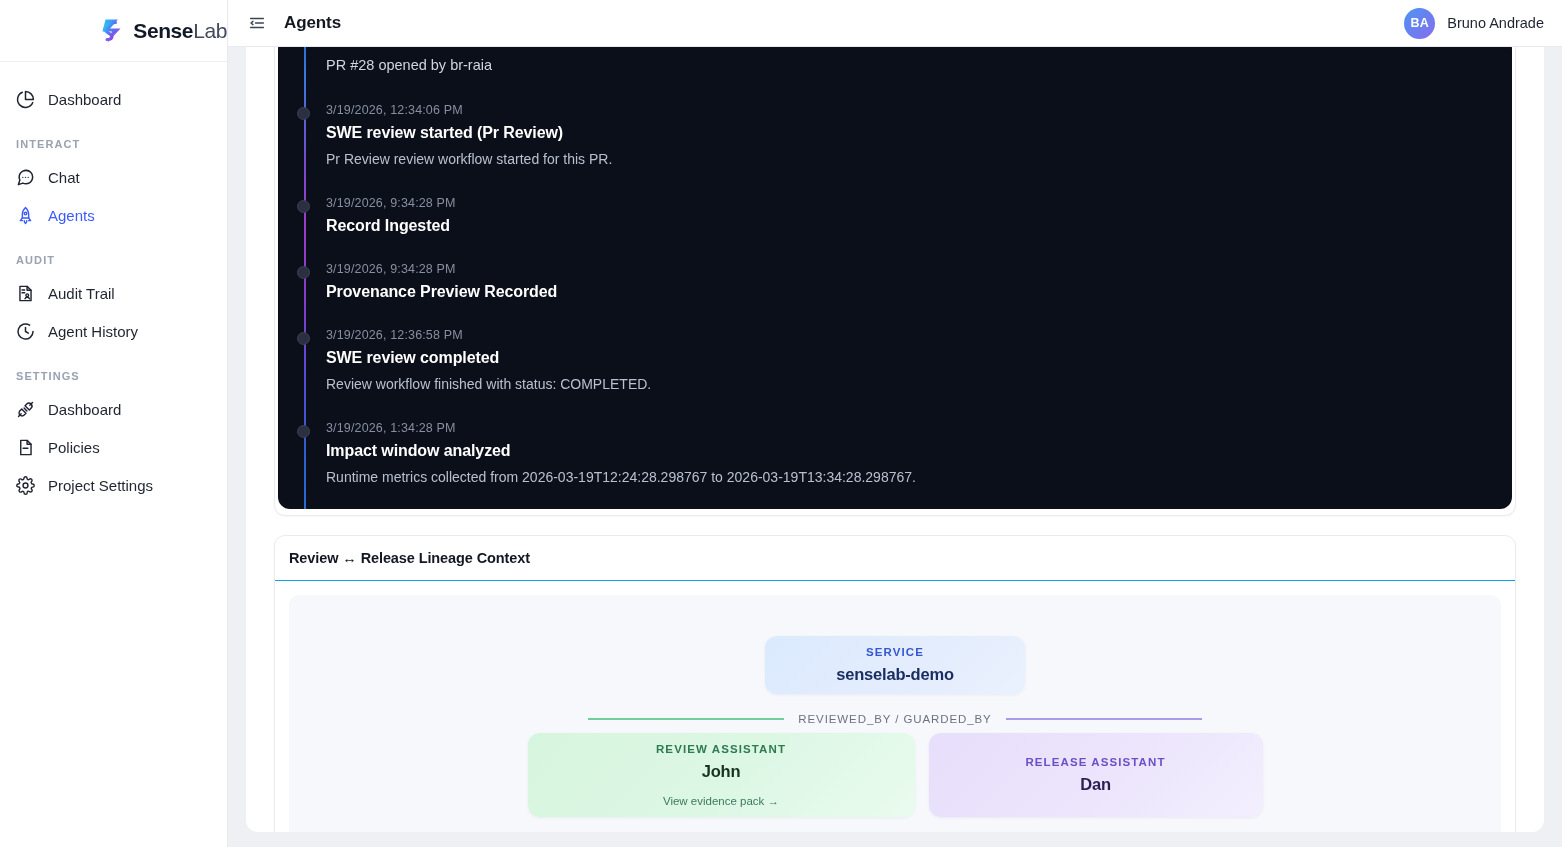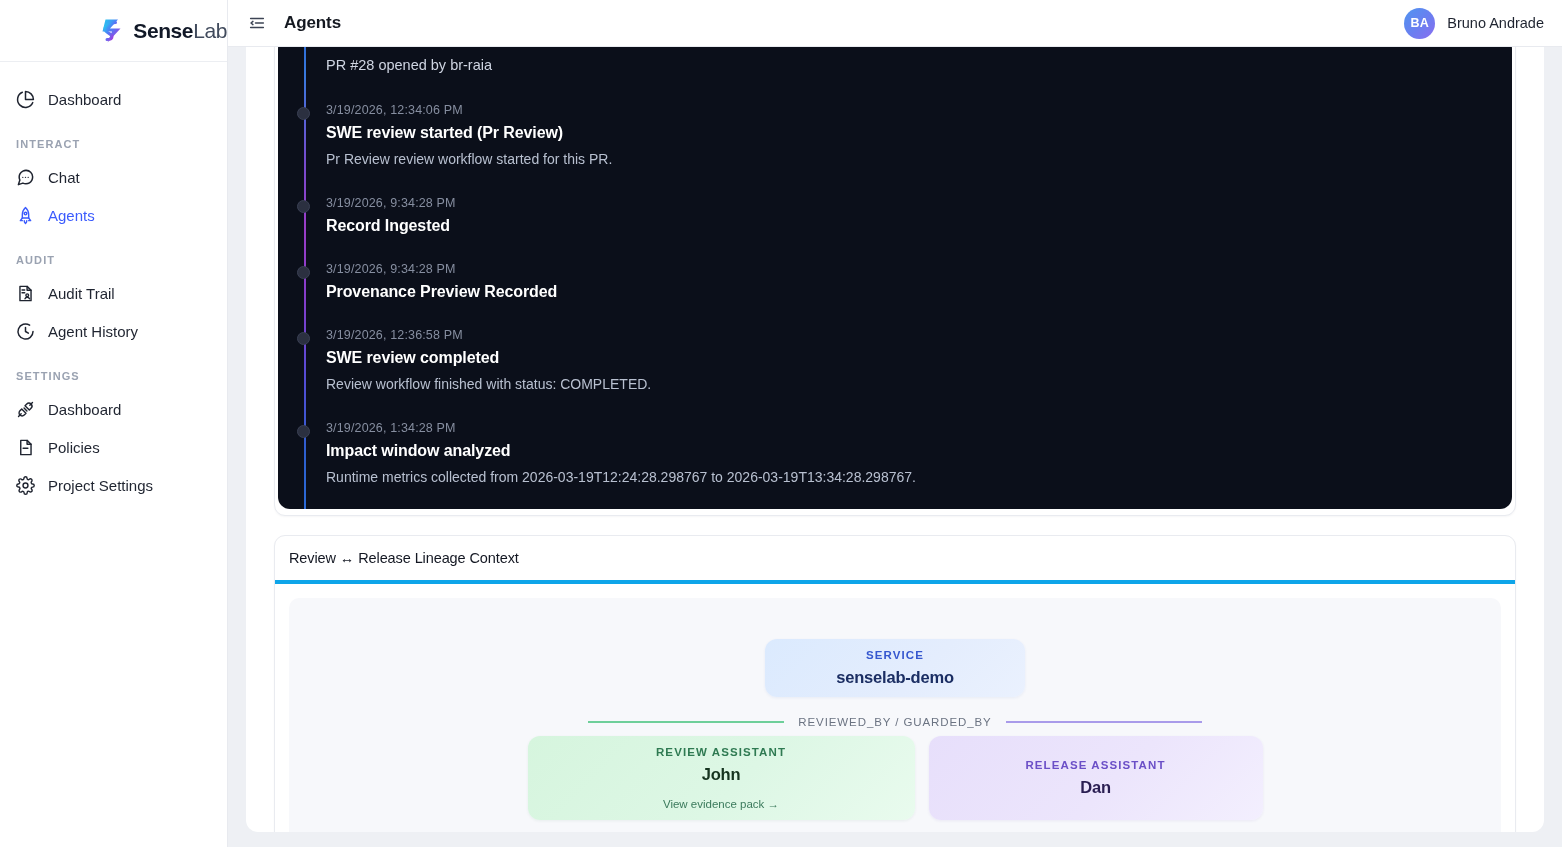--- a/index.html
+++ b/index.html
@@ -125,22 +125,22 @@
     background: #2b3040; border: 1px solid #3a4054;
   }
   .tl-time { font-size: 12.5px; color: #868ea0; letter-spacing: 0.15px; }
   .tl-title { font-size: 16px; font-weight: 700; color: #ffffff; margin-top: 7px; letter-spacing: -0.1px; }
   .tl-desc { font-size: 14px; color: #b8c0d0; margin-top: 8px; line-height: 1.35; }
 
   
   .card.lineage-card { margin-top: 19px; overflow: hidden; }
   .lineage-head {
     padding: 14px 14px 14px 14px;
-    border-bottom: 4px solid #0ea5e9;
-    font-size: 14.5px; font-weight: 400; color: #131722; letter-spacing: -0.1px;
+    border-bottom: 1px solid #0ea5e9;
+    font-size: 14.5px; font-weight: 700; color: #131722; letter-spacing: -0.1px;
   }
   .lineage-body { padding: 14px; }
   .lineage-canvas {
     background: #f7f8fb; border-radius: 10px;
     padding: 34px 0 26px 0;
     display: flex; flex-direction: column; align-items: center;
   }
   .node {
     border-radius: 12px; text-align: center;
     display: flex; flex-direction: column; align-items: center; justify-content: center;

